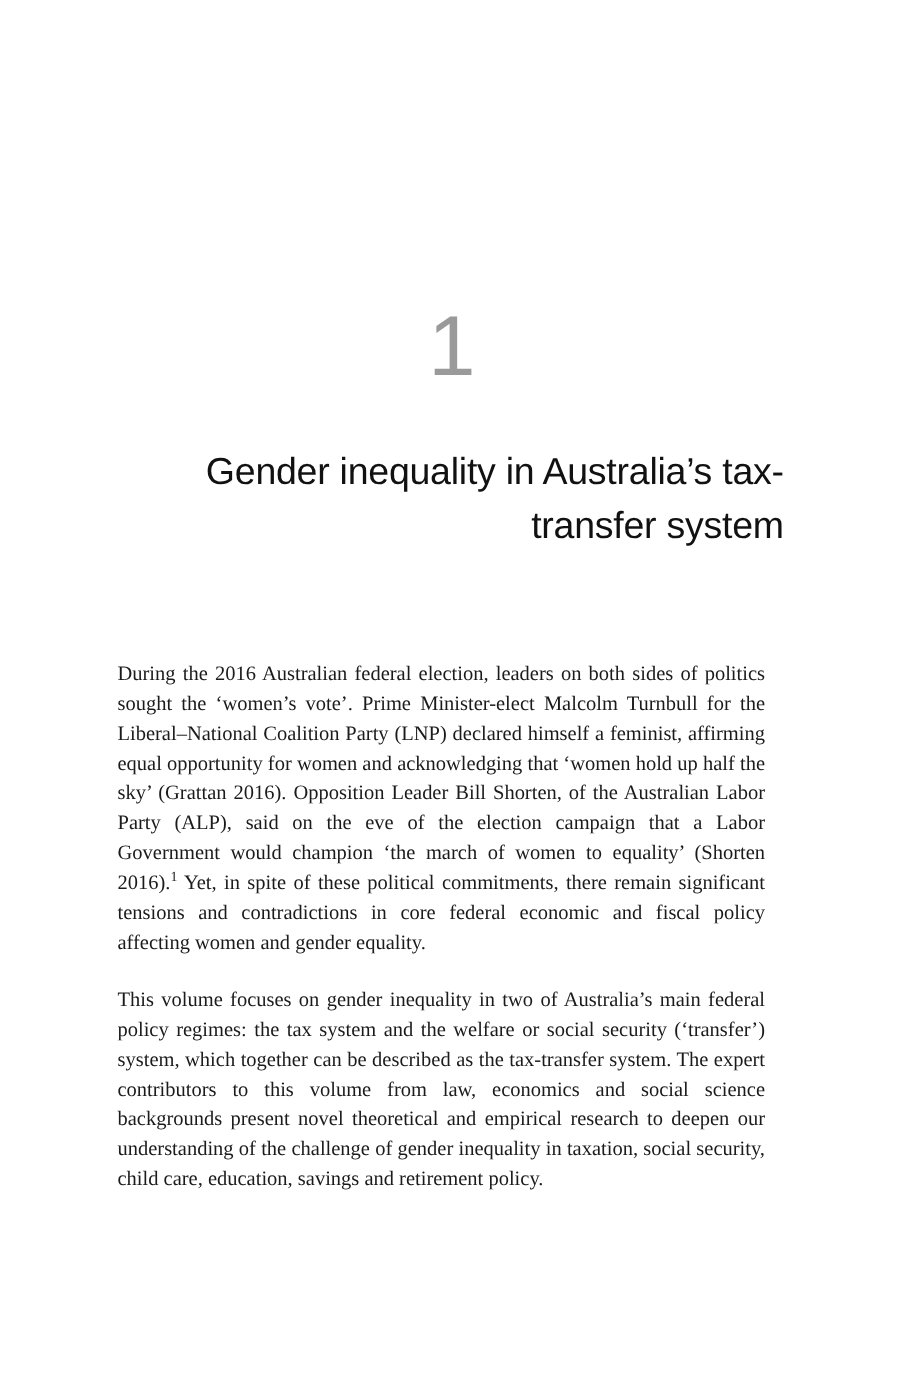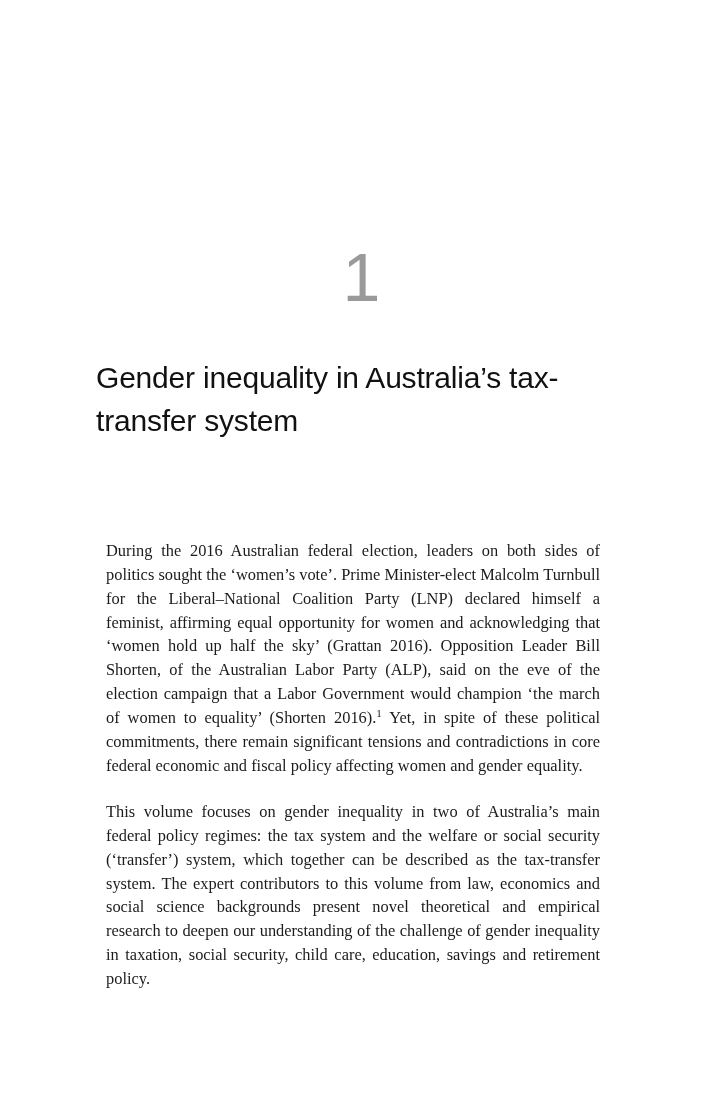--- a/index.html
+++ b/index.html
@@ -26,42 +26,42 @@
     font-weight: 300;
     color: #9a9a9a;
     line-height: 1;
     letter-spacing: 0;
   }
   .chapter-title {
     position: absolute;
     top: 337px;
     left: 96px;
     width: 531px;
-    text-align: left;
+    text-align: right;
     font-family: "Liberation Sans", sans-serif;
     font-size: 30px;
     font-weight: 400;
     color: #111111;
     line-height: 1.42;
     letter-spacing: -0.2px;
   }
   .body-block {
     position: absolute;
     left: 94px;
     width: 518px;
     font-family: "Liberation Serif", serif;
     font-size: 16.4px;
     color: #1b1b1b;
     text-align: justify;
     line-height: 1.455;
   }
   .body-block.p1 { top: 527px; }
   .body-block.p2 { top: 788px; }
   .body-block p {
-    margin: 12px;
+    margin: 0;
   }
   sup {
     font-size: 0.68em;
     vertical-align: super;
     line-height: 0;
   }
 </style>
 </head>
 <body>
 

